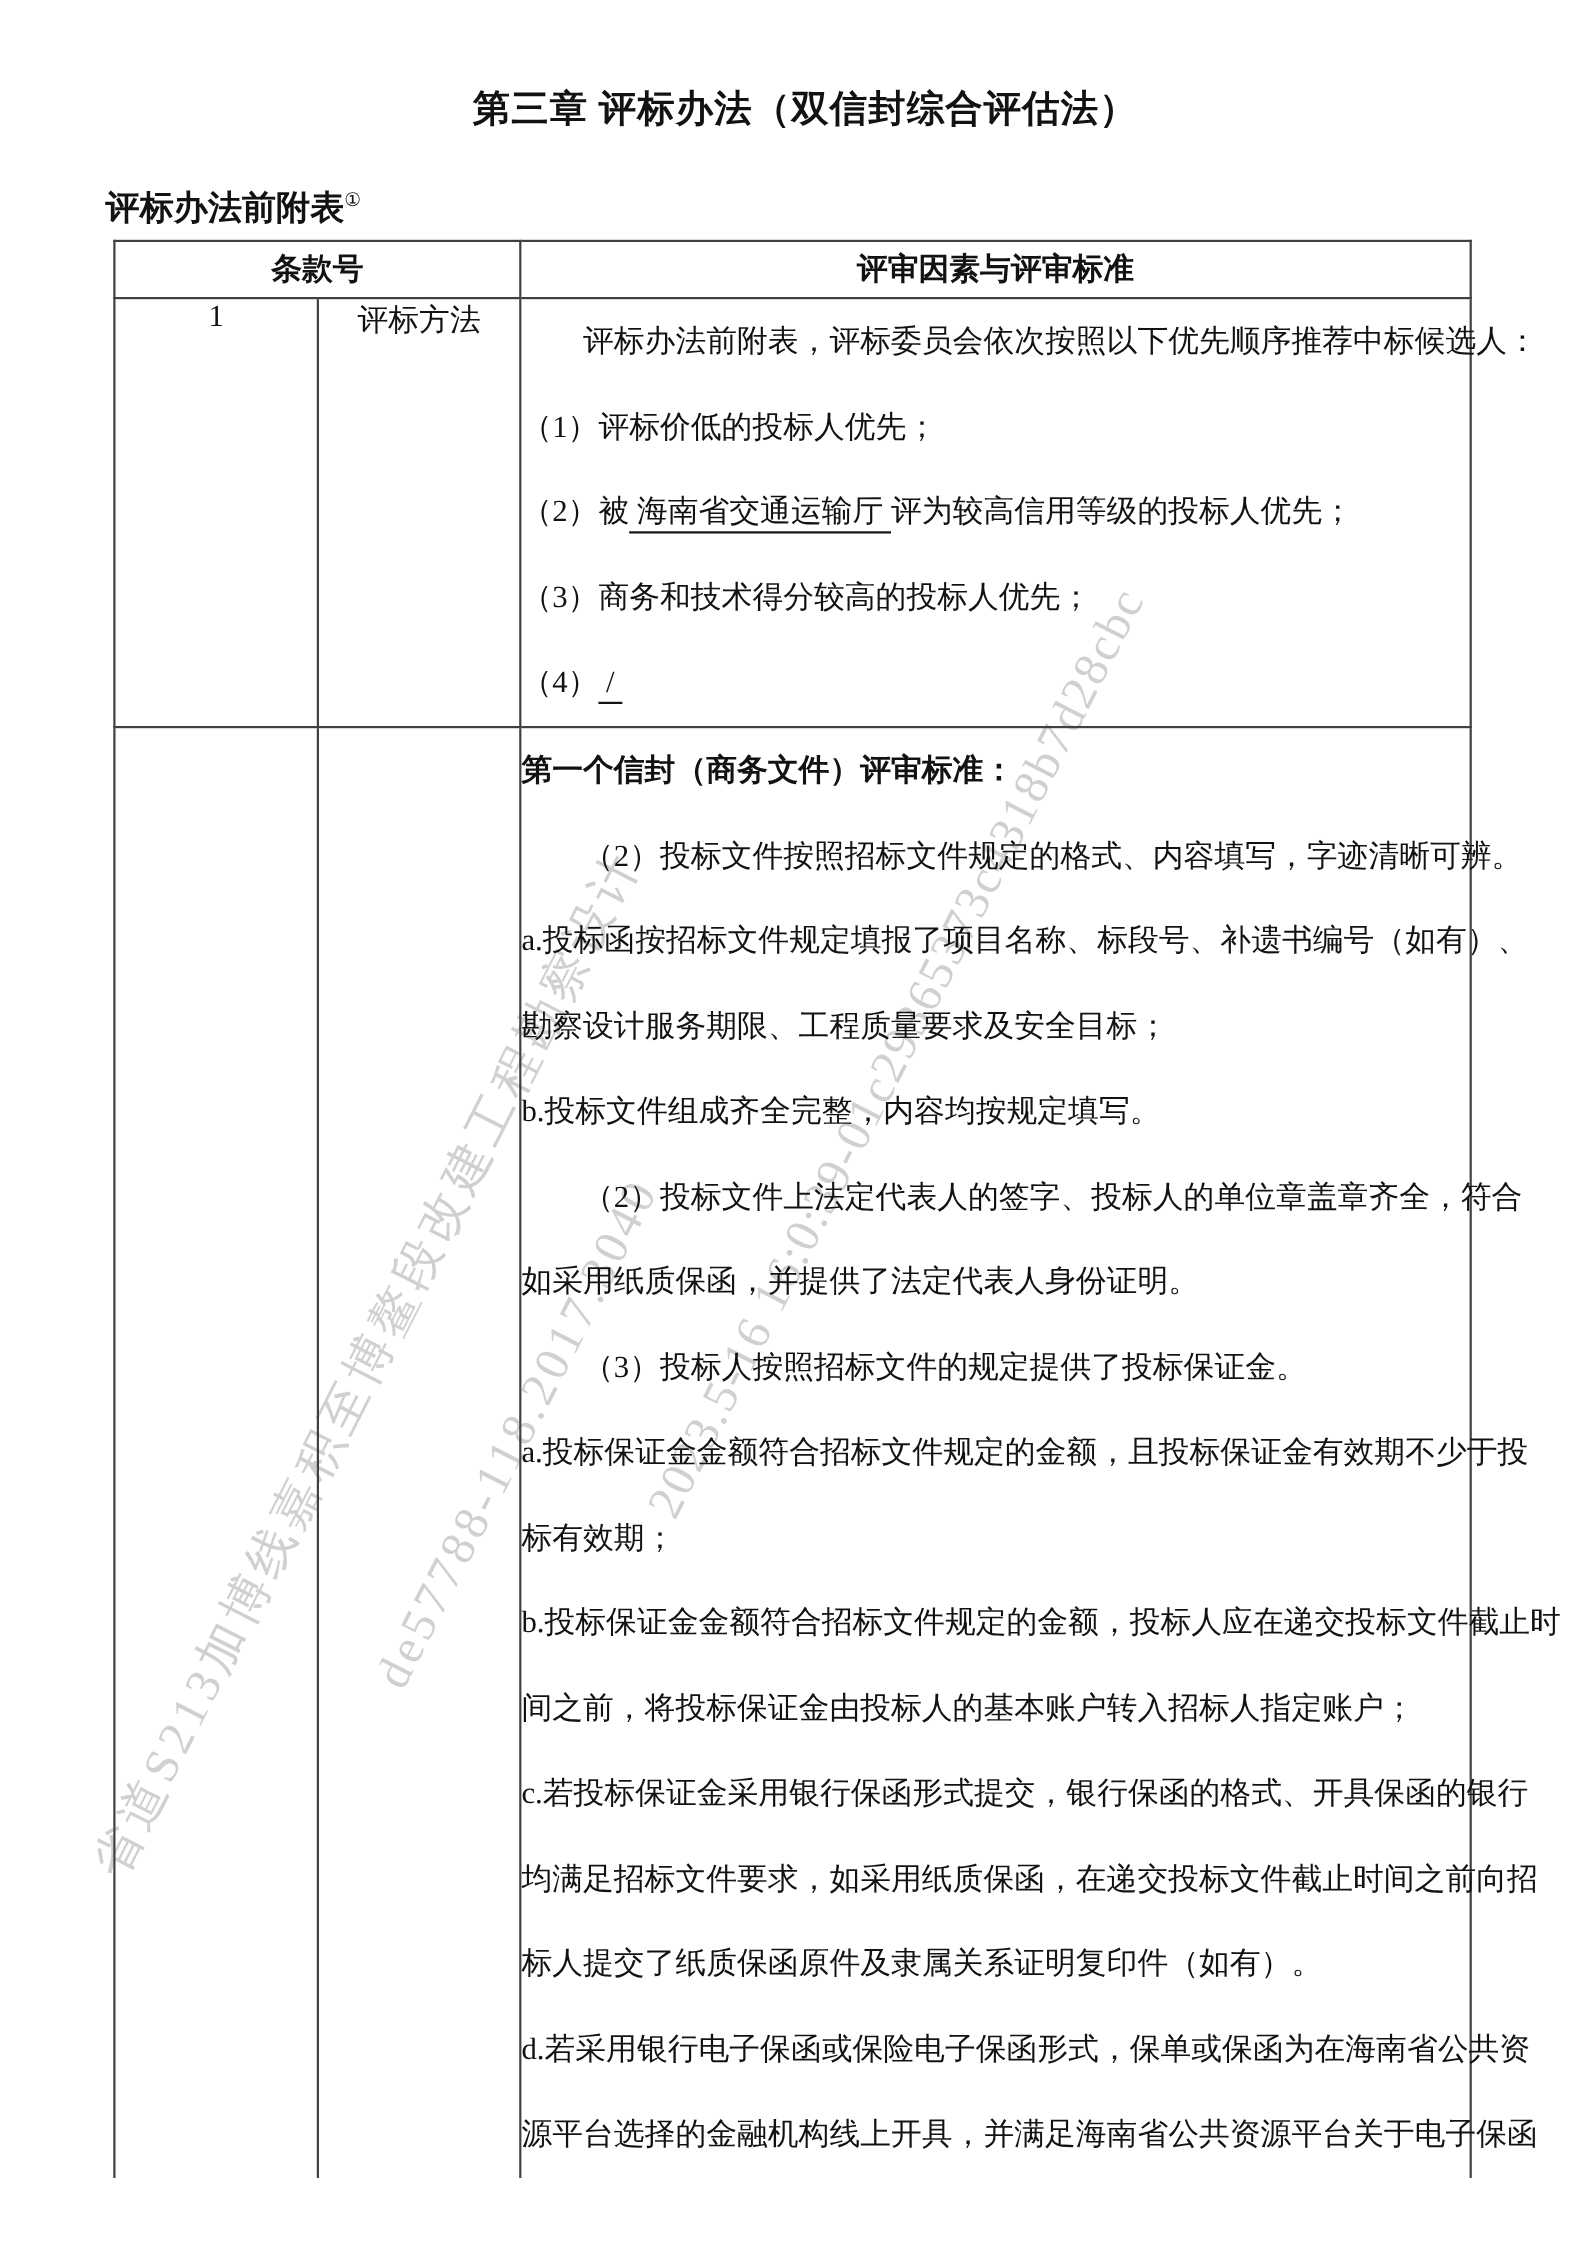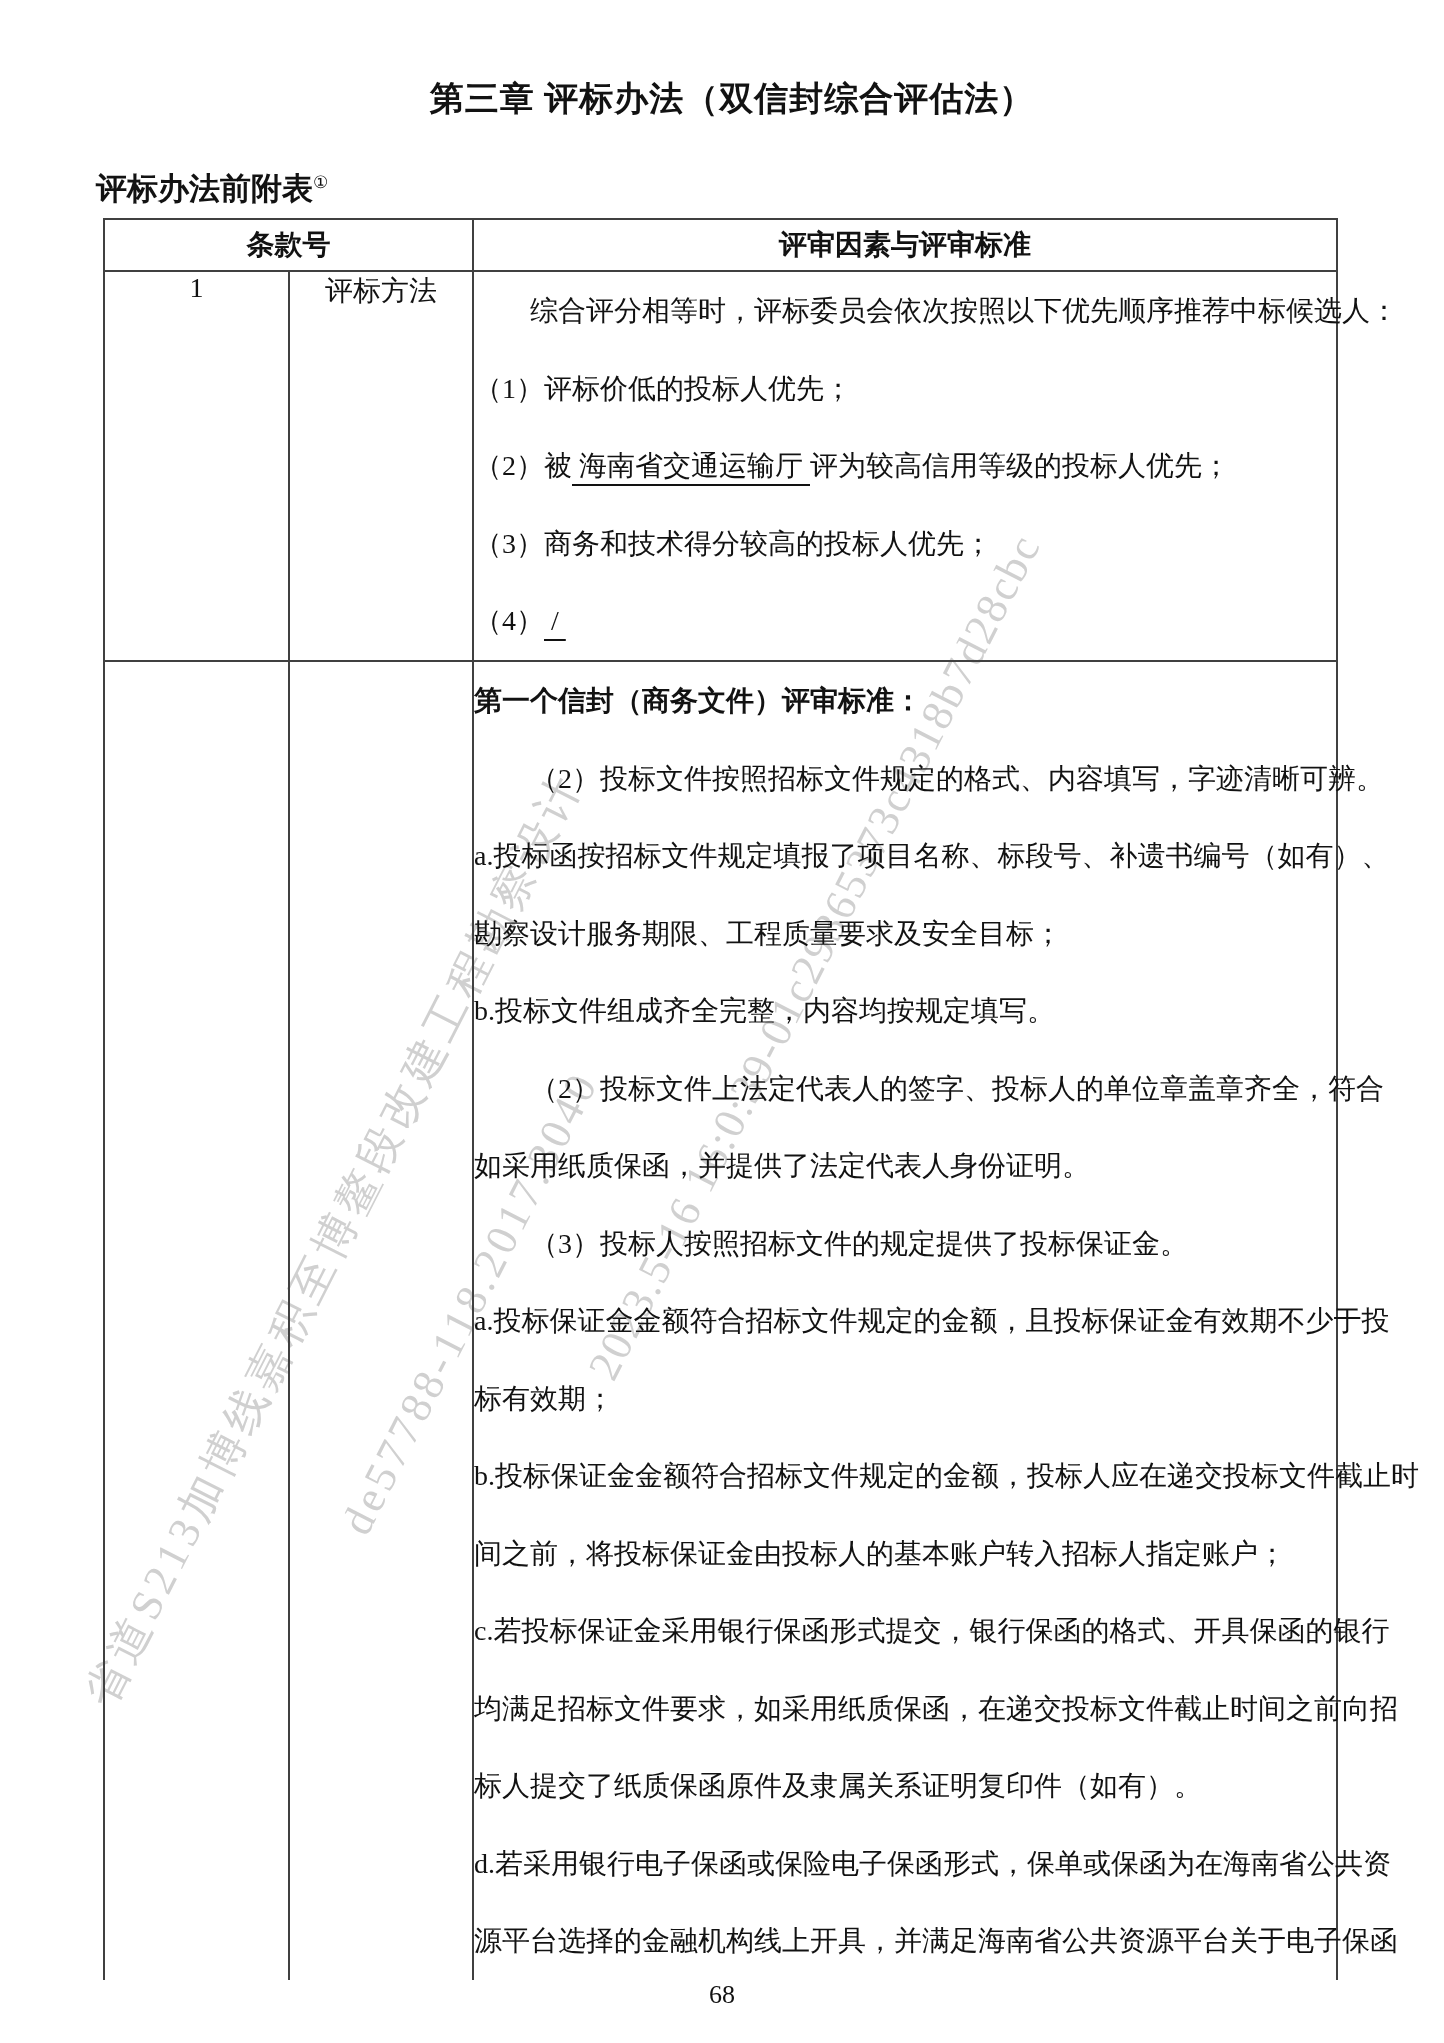--- a/index.html
+++ b/index.html
@@ -87,21 +87,21 @@
         <tr>
           <th colspan="2">条款号</th>
           <th>评审因素与评审标准</th>
         </tr>
       </thead>
       <tbody>
         <tr class="row-1">
           <td class="clause-cell">1</td>
           <td class="clause-cell">评标方法</td>
           <td class="content-cell">
-              <p class="line indent"><span>综合评分相等时，评标委员会依次按照以下优先顺序推荐中标候选人：</span></p>
+              <p class="line indent"><span>评标办法前附表，评标委员会依次按照以下优先顺序推荐中标候选人：</span></p>
               <p class="line"><span>（1）评标价低的投标人优先；</span></p>
               <p class="line"><span>（2）被</span><span class="u"> 海南省交通运输厅 </span><span>评为较高信用等级的投标人优先；</span></p>
               <p class="line"><span>（3）商务和技术得分较高的投标人优先；</span></p>
               <p class="line"><span>（4）</span><span class="u"> / </span></p>
             </td>
         </tr>
         <tr class="row-2">
           <td class="clause-cell"></td>
           <td class="clause-cell"></td>
           <td class="content-cell">
@@ -120,16 +120,15 @@
               <p class="line"><span>c.若投标保证金采用银行保函形式提交，银行保函的格式、开具保函的银行</span></p>
               <p class="line"><span>均满足招标文件要求，如采用纸质保函，在递交投标文件截止时间之前向招</span></p>
               <p class="line"><span>标人提交了纸质保函原件及隶属关系证明复印件（如有）。</span></p>
               <p class="line"><span>d.若采用银行电子保函或保险电子保函形式，保单或保函为在海南省公共资</span></p>
               <p class="line"><span>源平台选择的金融机构线上开具，并满足海南省公共资源平台关于电子保函</span></p>
             </td>
         </tr>
       </tbody>
     </table>
 
-    <div class="page-number">68</div>
   </div>
 
 </div>
 
 </body></html>

